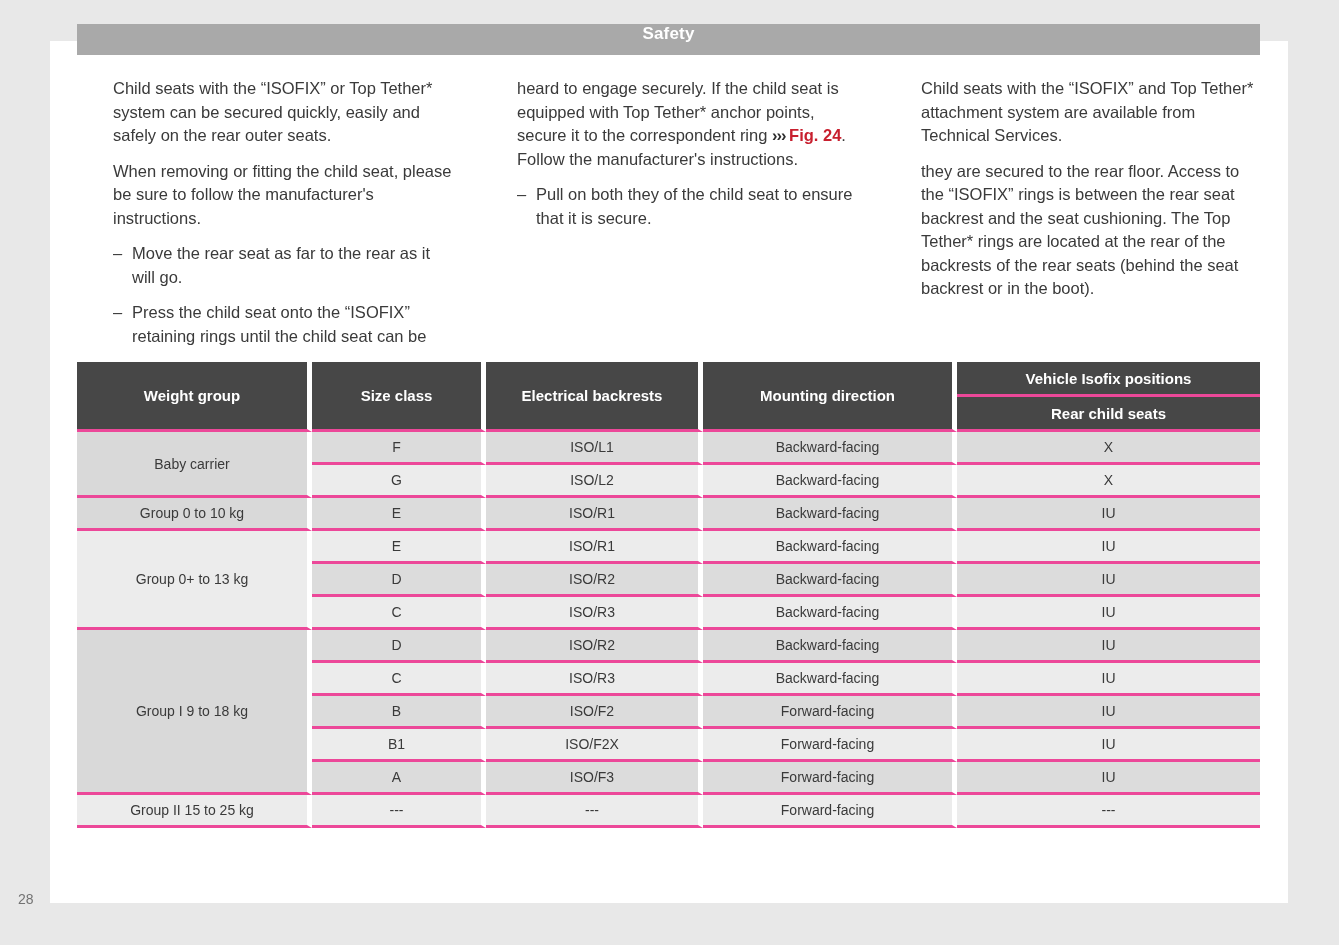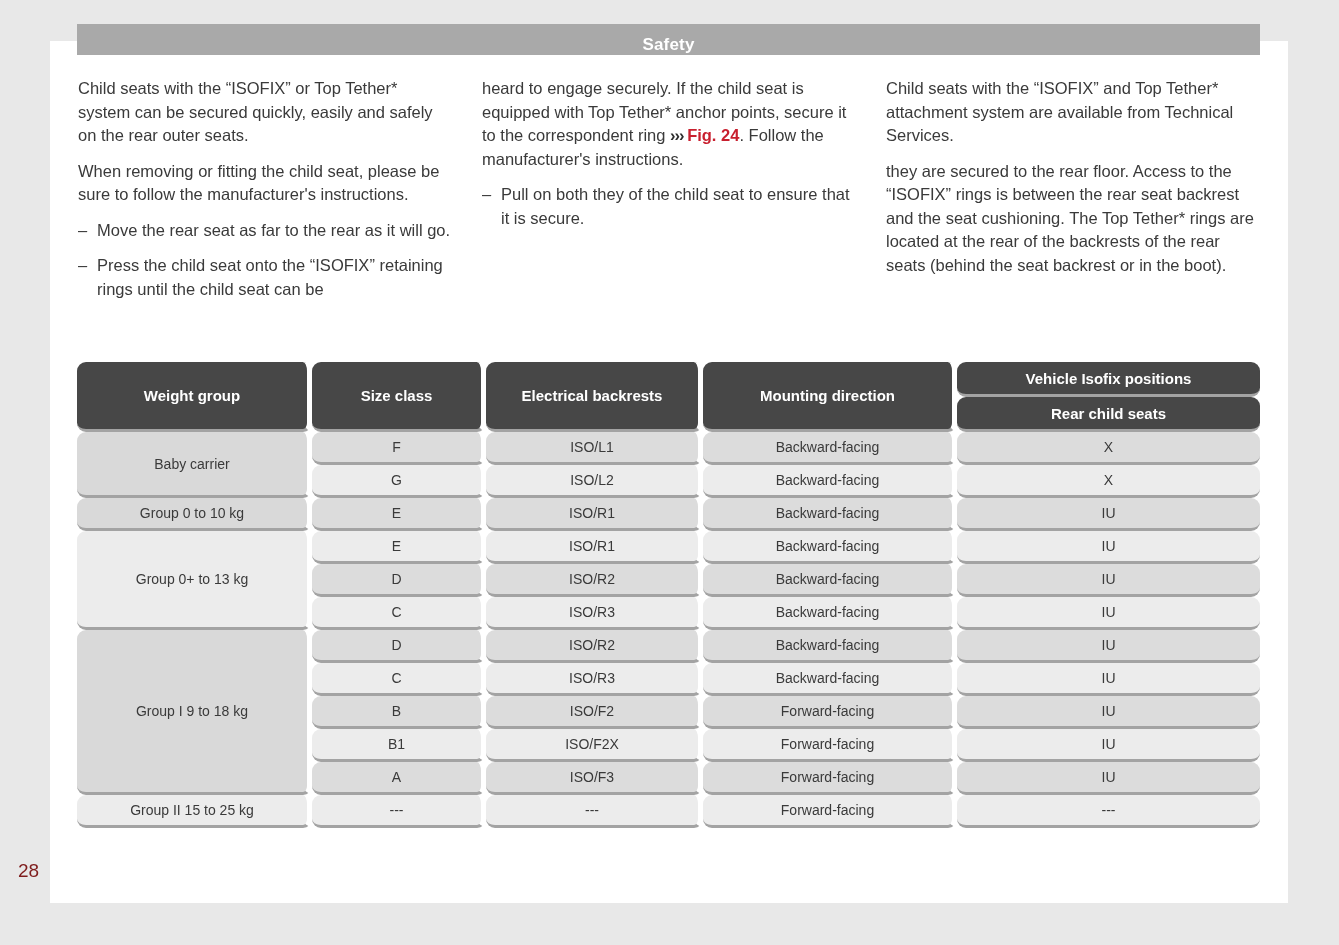--- a/index.html
+++ b/index.html
@@ -18,37 +18,37 @@
     background: #ffffff;
   }
   .safety-bar {
     position: absolute;
     left: 77px; top: 24px;
     width: 1183px; height: 31px;
     background: #a9a9a9;
     color: #ffffff;
     font-weight: bold;
     font-size: 17px;
-    display: flex; align-items: flex-end; justify-content: center;
+    display: flex; align-items: flex-start; justify-content: center;
     letter-spacing: 0.2px;
   }
   .page-number {
     position: absolute;
-    left: 18px; top: 860px;
-    font-size: 19px;
-    color: #7f1d1d;
+    left: 18px; top: 891px;
+    font-size: 14px;
+    color: #737373;
   }
   .columns {
     position: absolute;
     left: 78px; top: 77px;
     width: 1182px;
     display: flex;
     gap: 30px;
   }
-  .col { flex: 1; font-size: 16.5px; line-height: 23.5px; }
+  .col { flex: 1; font-size: 16.5px; line-height: 23.5px; margin-left: 35px; }
   .col p { margin-bottom: 12px; }
   .col p:last-child { margin-bottom: 0; }
   .dash-item {
     display: flex;
     margin-bottom: 12px;
   }
   .dash-item .marker { width: 19px; flex: 0 0 19px; }
   .dash-item .dash-text { flex: 1; }
   .bold { font-weight: bold; }
   .arrows { color: #2d2d2d; font-weight: bold; letter-spacing: -1px; }
@@ -60,26 +60,25 @@
     width: 1183px;
   }
   table {
     width: 100%;
     border-collapse: separate;
     border-spacing: 0;
     table-layout: fixed;
   }
   th, td {
     border-right: 5px solid #ffffff;
-    border-bottom: 3px solid #a3a3a3;
+    border-bottom: 3px solid #ec4899;
     text-align: center;
     vertical-align: middle;
     overflow: hidden;
     white-space: nowrap;
-    border-radius: 9px;
   }
   th.no-r, td.no-r { border-right: none; }
   thead th {
     background: #474747;
     color: #ffffff;
     font-weight: bold;
     font-size: 15px;
     height: 35px;
   }
   tbody td {

